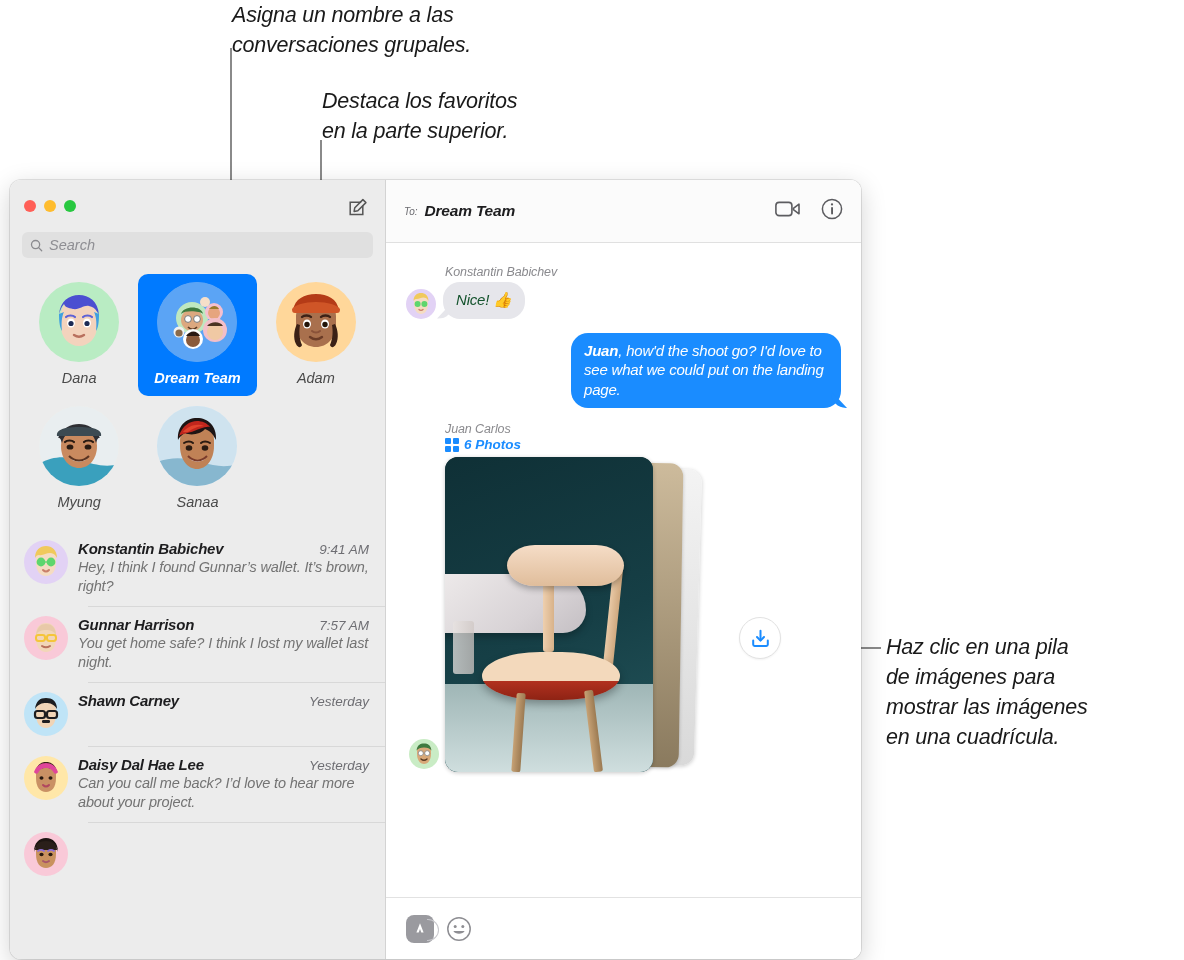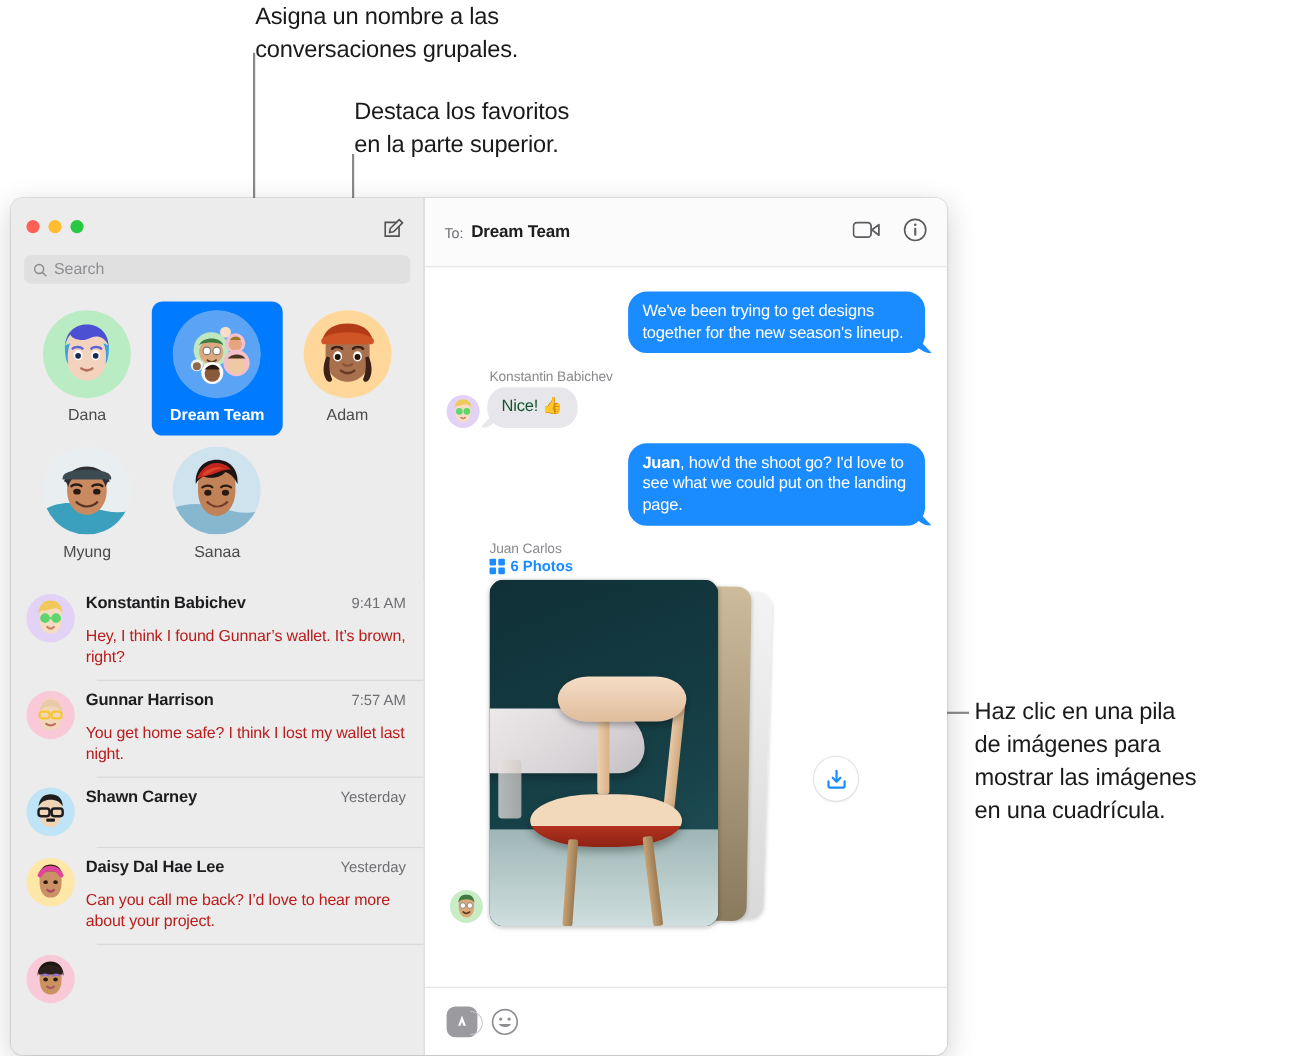--- a/index.html
+++ b/index.html
@@ -2,21 +2,21 @@
 <html><head>
 <meta charset="utf-8">
 <style>
   * { box-sizing: border-box; margin: 0; padding: 0; }
   html, body {
     width: 1184px; height: 960px;
     background: #ffffff;
     font-family: "Liberation Sans", "DejaVu Sans", sans-serif;
     overflow: hidden;
   }
-  #stage { position: relative; width: 1184px; height: 960px; }
+  #stage { position: relative; width: 1184px; height: 960px; font-style: italic; }
 
   
   .callout {
     position: absolute;
     font-size: 21.5px;
     line-height: 30px;
     color: #1a1a1a;
     letter-spacing: -0.2px;
   }
   .leader-v {
@@ -120,34 +120,34 @@
   }
   .conv-av {
     width: 44px; height: 44px; border-radius: 50%;
     flex: none; overflow: hidden; position: relative;
   }
   .conv-body { flex: 1; min-width: 0; }
   .conv-top { display: flex; align-items: baseline; justify-content: space-between; gap: 8px; }
   .conv-name { font-size: 15px; font-weight: bold; color: #1d1d1f; letter-spacing: -0.2px; }
   .conv-time { font-size: 13.5px; color: #6e6e73; white-space: nowrap; }
   .conv-prev {
-    font-size: 14.5px; color: #b91c1c; line-height: 19px;
-    margin-top: 13px; letter-spacing: -0.15px;
+    font-size: 14.5px; color: #737373; line-height: 19px;
+    margin-top: 1px; letter-spacing: -0.15px;
   }
 
   
   #panel { flex: 1; display: flex; flex-direction: column; background: #fff; }
   .msg-head {
     height: 63px; flex: none;
     background: #fbfbfb;
     border-bottom: 1px solid #e0e0e0;
     display: flex; align-items: center;
     padding: 0 18px;
   }
-  .to-lbl { font-size: 13px; color: #6b6b70; margin-right: 7px; }
+  .to-lbl { font-size: 10px; color: #6b6b70; margin-right: 7px; }
   .to-val { font-size: 15.5px; color: #1d1d1f; font-weight: bold; letter-spacing: -0.2px; }
   .head-actions { margin-left: auto; display: flex; align-items: center; gap: 20px; }
 
   .thread { flex: 1; position: relative; padding: 22px 20px 0 20px; overflow: hidden; }
 
   .row { display: flex; margin-bottom: 14px; }
   .row.out { justify-content: flex-end; }
   .bubble {
     max-width: 270px;
     border-radius: 17px;
@@ -530,23 +530,20 @@
               <circle cx="11" cy="11" r="9.6" fill="none" stroke="#5c5c60" stroke-width="1.5"></circle>
               <circle cx="11" cy="6.4" r="1.15" fill="#5c5c60"></circle>
               <rect x="10.1" y="9" width="1.9" height="7.4" rx="0.9" fill="#5c5c60"></rect>
             </svg>
           </span>
         </div>
       </div>
 
       <div class="thread">
 
-        <div class="row out">
-          <div class="bubble blue">We've been trying to get designs together for the new season's lineup.</div>
-        </div>
 
         <div style="margin-bottom:14px;">
           <div class="sender">Konstantin Babichev</div>
           <div class="in-group">
             <div class="in-av" style="background:#e2d2f5;">
               <svg viewBox="0 0 30 30" width="30" height="30">
                 <path d="M8 15c0 6 3 10 7 10s7-4 7-10v-3c0-5-3-7-7-7s-7 2-7 7z" fill="#f5dcc2"></path>
                 <path d="M7.5 12c0-5.5 3.5-8 7.5-8s7.5 2.5 7.5 8c0 0-1.5-3.5-5-3.5-3 0-5 2-7.5 1.5-1.5 0-2 1-2.5 2z" fill="#f0c95c"></path>
                 <circle cx="11.6" cy="15" r="3" fill="#5ed66e"></circle>
                 <circle cx="18.4" cy="15" r="3" fill="#5ed66e"></circle>

